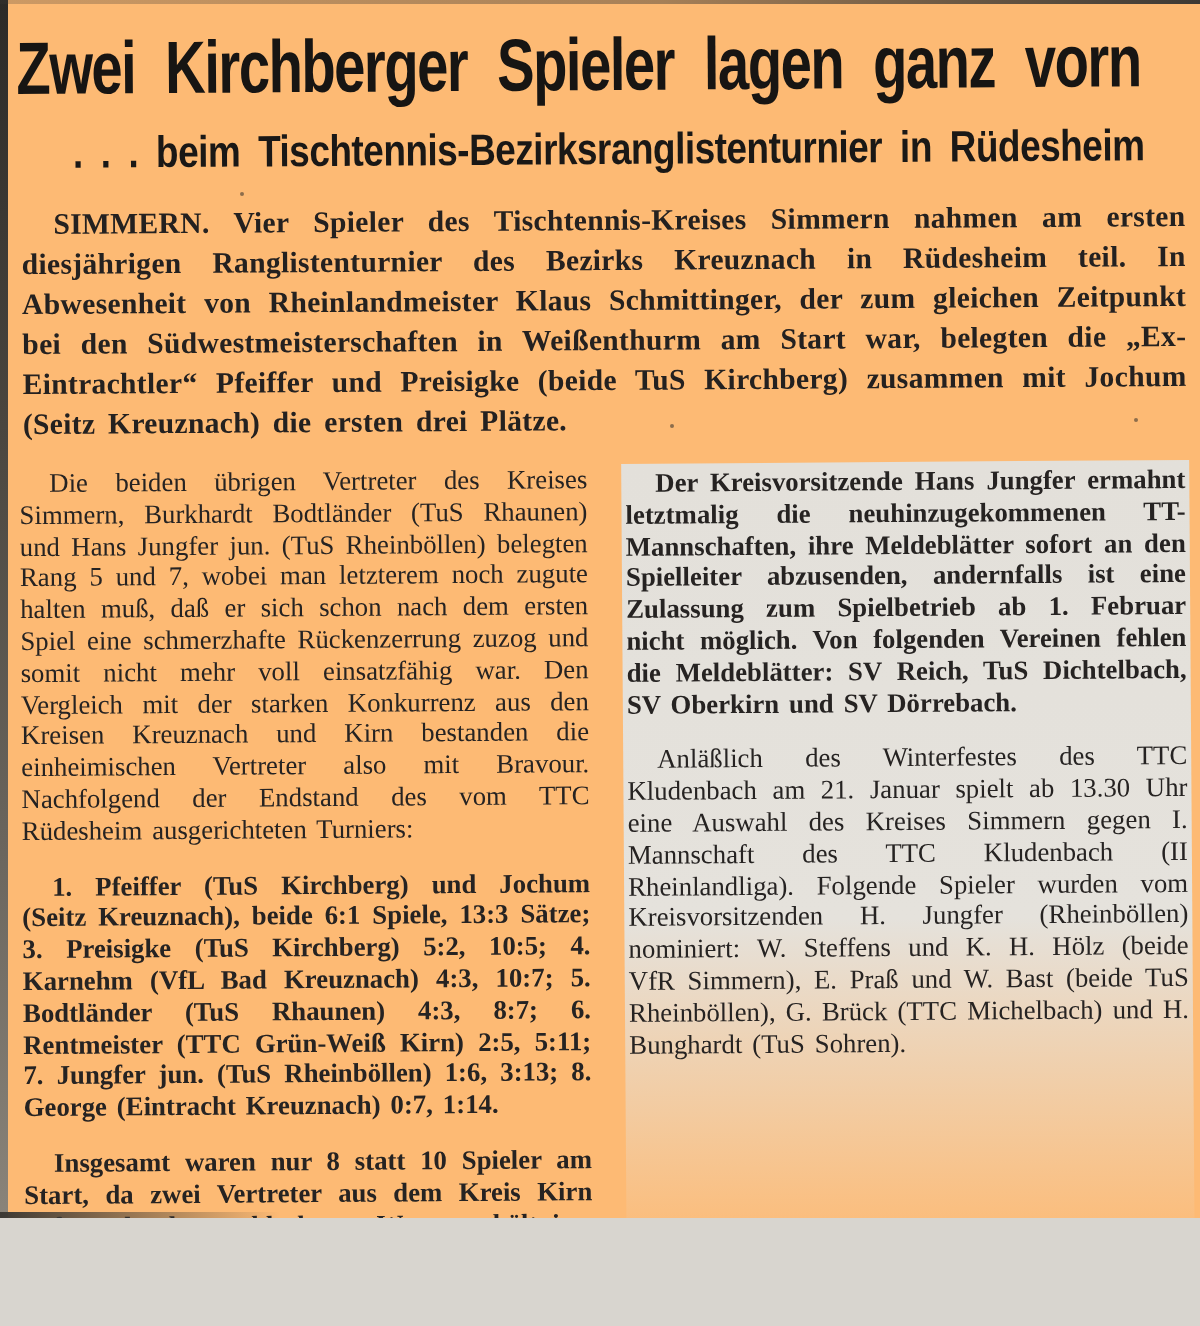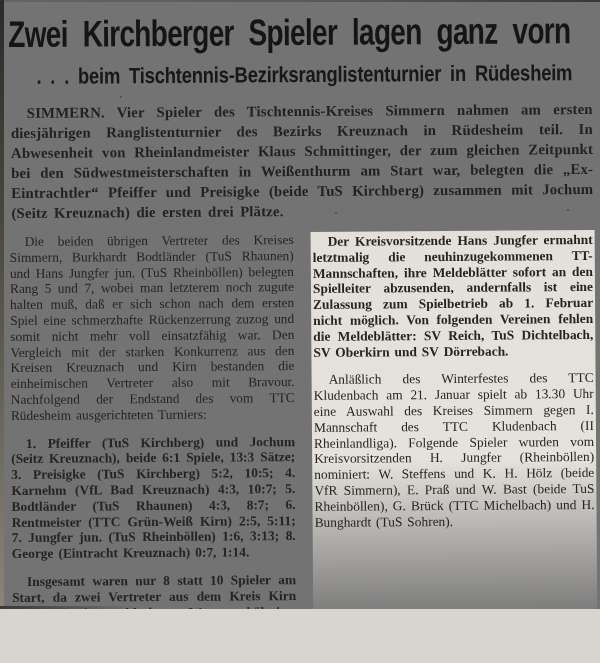--- a/index.html
+++ b/index.html
@@ -5,21 +5,21 @@
   html, body {
     margin: 0;
     padding: 0;
     background: #d8d5cf;
     font-family: "Liberation Serif", serif;
   }
   .page {
     position: relative;
     width: 600px;
     height: 609px;
-    background: #737373;
+    background: #fdba74;
     overflow: hidden;
     color: #201d1a;
   }
   
   .edge-left {
     position: absolute;
     left: 0; top: 0;
     width: 4px; height: 100%;
     background: linear-gradient(180deg, #2c2a27 0%, #4a463f 35%, #6b665e 70%, #8a847a 100%);
     z-index: 3;

